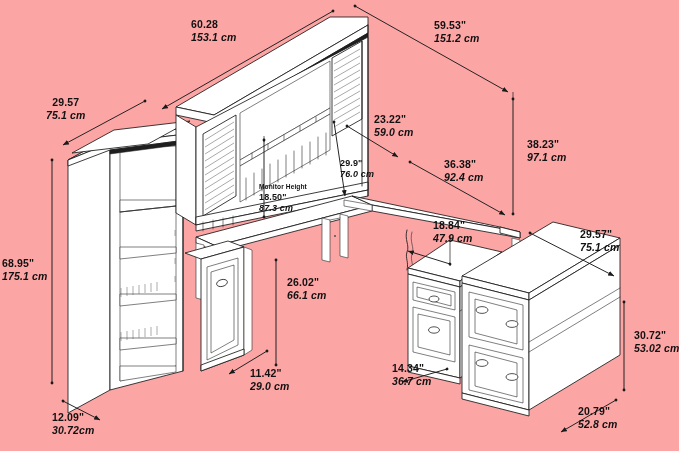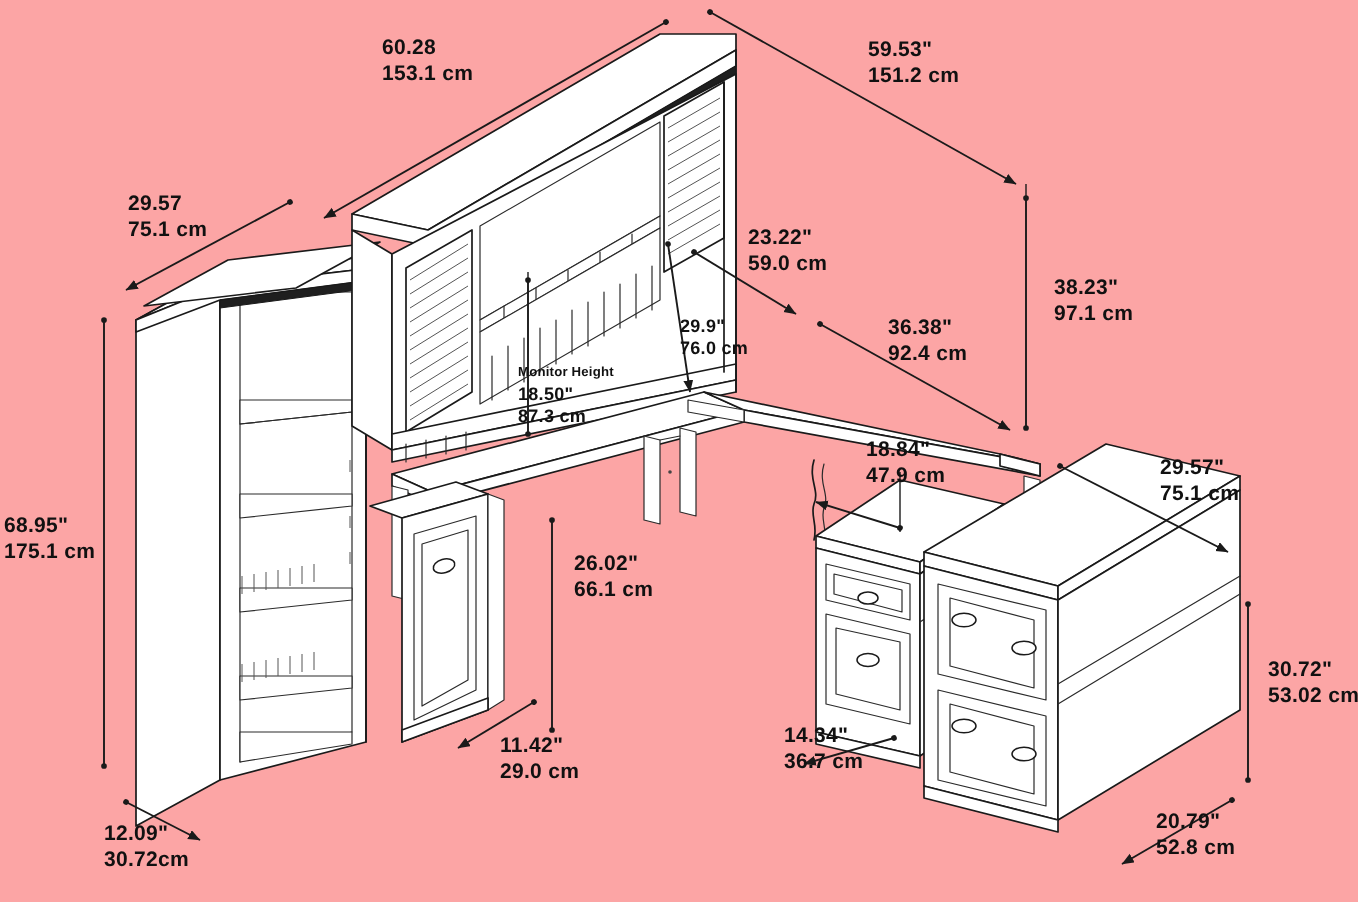--- a/index.html
+++ b/index.html
@@ -14,21 +14,21 @@
   .dimlabel{
     position:absolute;
     font-size:10.5px;
     line-height:12.6px;
     font-weight:700;
     color:#111;
     white-space:nowrap;
     letter-spacing:0.15px;
     -webkit-font-smoothing:antialiased;
   }
-  .dimlabel .l2{display:block;}
+  .dimlabel .l2{display:block;font-style:italic;}
   .dimlabel.small{font-size:9px;line-height:10.5px;font-weight:700;}
   .dimlabel.cap{font-size:6.6px;line-height:8px;font-weight:700;letter-spacing:0.1px;}
 </style>
 </head>
 <body>
 
 <div id="stage">
 
   <svg class="layer" viewBox="0 0 679 451" xmlns="http://www.w3.org/2000/svg">
     <defs>
@@ -273,21 +273,21 @@
   </svg>
 
   <div class="dimlabel" style="left:191px;top:18px;">
     <span>60.28</span><span class="l2">153.1 cm</span>
   </div>
 
   <div class="dimlabel" style="left:434px;top:19px;">
     <span>59.53"</span><span class="l2">151.2 cm</span>
   </div>
 
-  <div class="dimlabel" style="left:64px;top:96px;">
+  <div class="dimlabel" style="left:46px;top:96px;text-align:center;">
     <span>29.57</span><span class="l2">75.1 cm</span>
   </div>
 
   <div class="dimlabel" style="left:374px;top:113px;">
     <span>23.22"</span><span class="l2">59.0 cm</span>
   </div>
 
   <div class="dimlabel small" style="left:340px;top:158px;">
     <span>29.9"</span><span class="l2">76.0 cm</span>
   </div>

